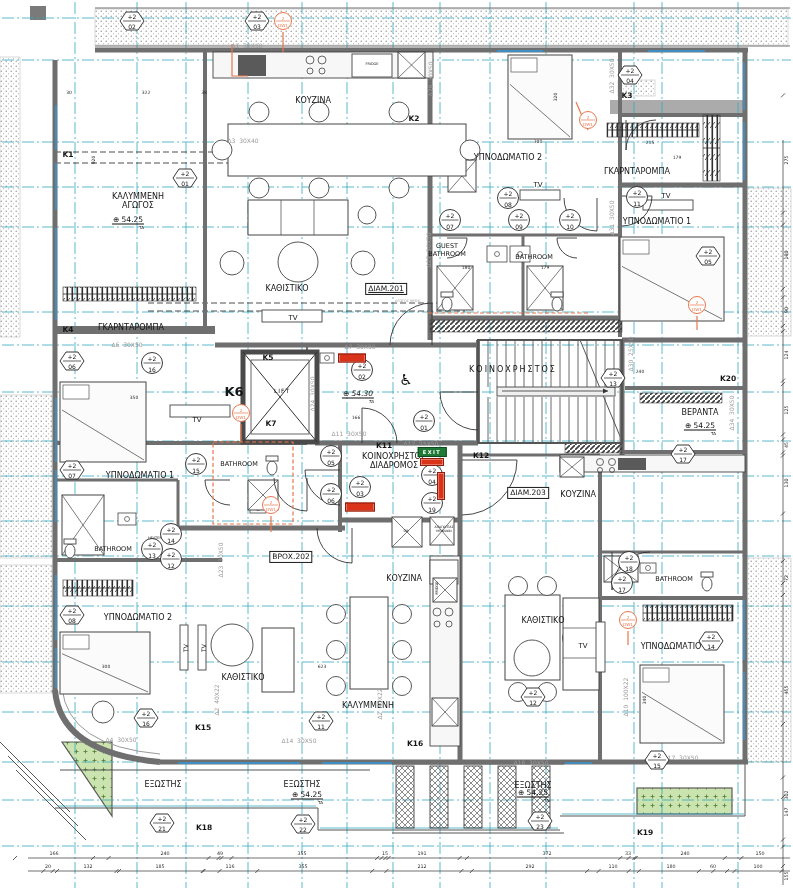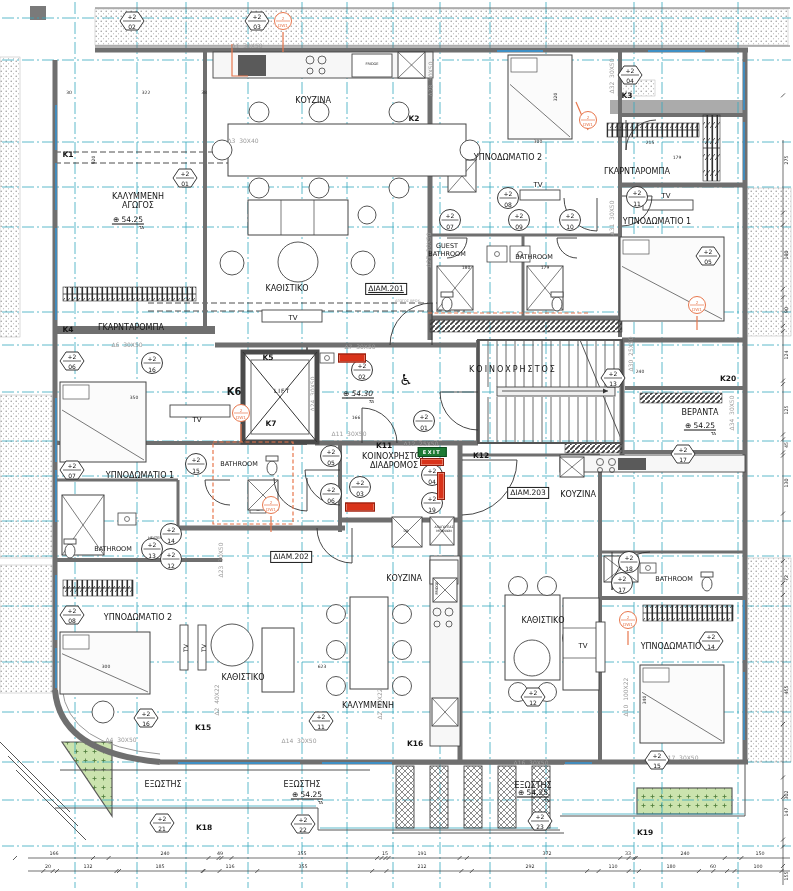--- a/index.html
+++ b/index.html
@@ -489,28 +489,28 @@
       <div class="lab" style="left: 204px; top: 648px; font-size: 6px; transform: translate(-50%, -50%) rotate(-90deg);">TV</div>
       <div class="lab" style="left: 372px; top: 64px; font-size: 3.5px;">FRIDGE</div>
       <div class="lab" style="left: 437px; top: 588px; font-size: 3.5px; transform: translate(-50%, -50%) rotate(-90deg);">FRIDGE</div>
       <div class="lab" style="left: 155px; top: 538px; font-size: 3.5px;">HEATER</div>
       <div class="lab" style="left: 282px; top: 391px; font-size: 6px; letter-spacing: 1px;">LIFT</div>
       <div class="lab" style="left: 406px; top: 531px; font-size: 3.5px;">DB</div>
       <div class="lab" style="left: 444px; top: 530px; font-size: 3.2px;">ΑΠΑΓΩΓΕΑΣ
 ΜΠΑΝΙΩΝ</div>
       <div class="lab gray" style="left: 408px; top: 301px; font-size: 3.5px;">ΑΓΩΓΟΣ ΒΡΟΧ.</div>
       <div class="lab box" style="left: 386px; top: 289px; font-size: 7.5px; text-decoration: underline;">ΔΙΑΜ.201</div>
-      <div class="lab box" style="left: 291px; top: 557px; font-size: 7.5px;">ΔΙΑΜ.202</div>
+      <div class="lab box" style="left: 291px; top: 557px; font-size: 7.5px;">ΒΡΟΧ.202</div>
       <div class="lab box" style="left: 528px; top: 493px; font-size: 7.5px;">ΔΙΑΜ.203</div>
       <div class="lab kl" style="left: 68px; top: 155px; font-size: 7.5px;">K1</div>
       <div class="lab kl" style="left: 414px; top: 119px; font-size: 7.5px;">K2</div>
       <div class="lab kl" style="left: 627px; top: 96px; font-size: 7.5px;">K3</div>
       <div class="lab kl" style="left: 68px; top: 330px; font-size: 7.5px;">K4</div>
       <div class="lab kl" style="left: 268px; top: 358px; font-size: 7.5px;">K5</div>
-      <div class="lab kl" style="left: 234px; top: 392px; font-size: 10px;">K6</div>
+      <div class="lab kl" style="left: 234px; top: 392px; font-size: 13px;">K6</div>
       <div class="lab kl" style="left: 271px; top: 424px; font-size: 7.5px;">K7</div>
       <div class="lab kl" style="left: 384px; top: 446px; font-size: 7.5px;">K11</div>
       <div class="lab kl" style="left: 471px; top: 456px; font-size: 7.5px; padding-left: 20px;">K12</div>
       <div class="lab kl" style="left: 203px; top: 728px; font-size: 7.5px;">K15</div>
       <div class="lab kl" style="left: 415px; top: 744px; font-size: 7.5px;">K16</div>
       <div class="lab kl" style="left: 204px; top: 828px; font-size: 7.5px;">K18</div>
       <div class="lab kl" style="left: 645px; top: 833px; font-size: 7.5px;">K19</div>
       <div class="lab kl" style="left: 728px; top: 379px; font-size: 7.5px;">K20</div>
       <div class="lab gray" style="left: 247px; top: 46px; font-size: 6px;">Δ1  30X50</div>
       <div class="lab gray" style="left: 243px; top: 141px; font-size: 6px;">Δ3  30X40</div>

